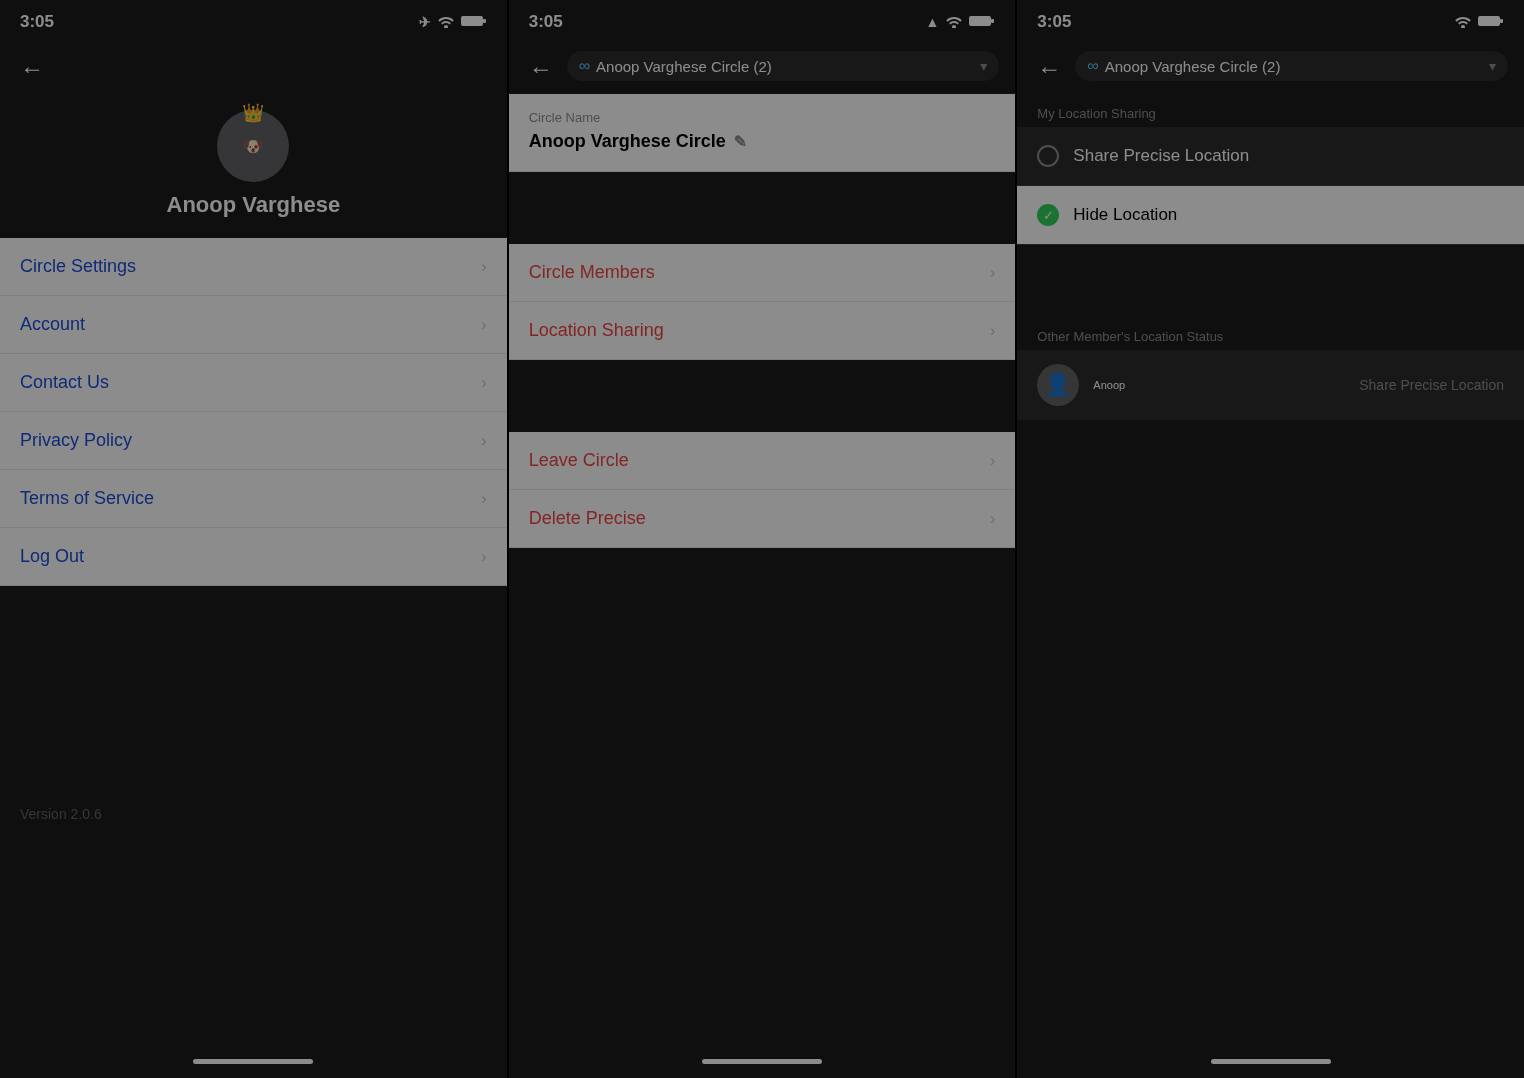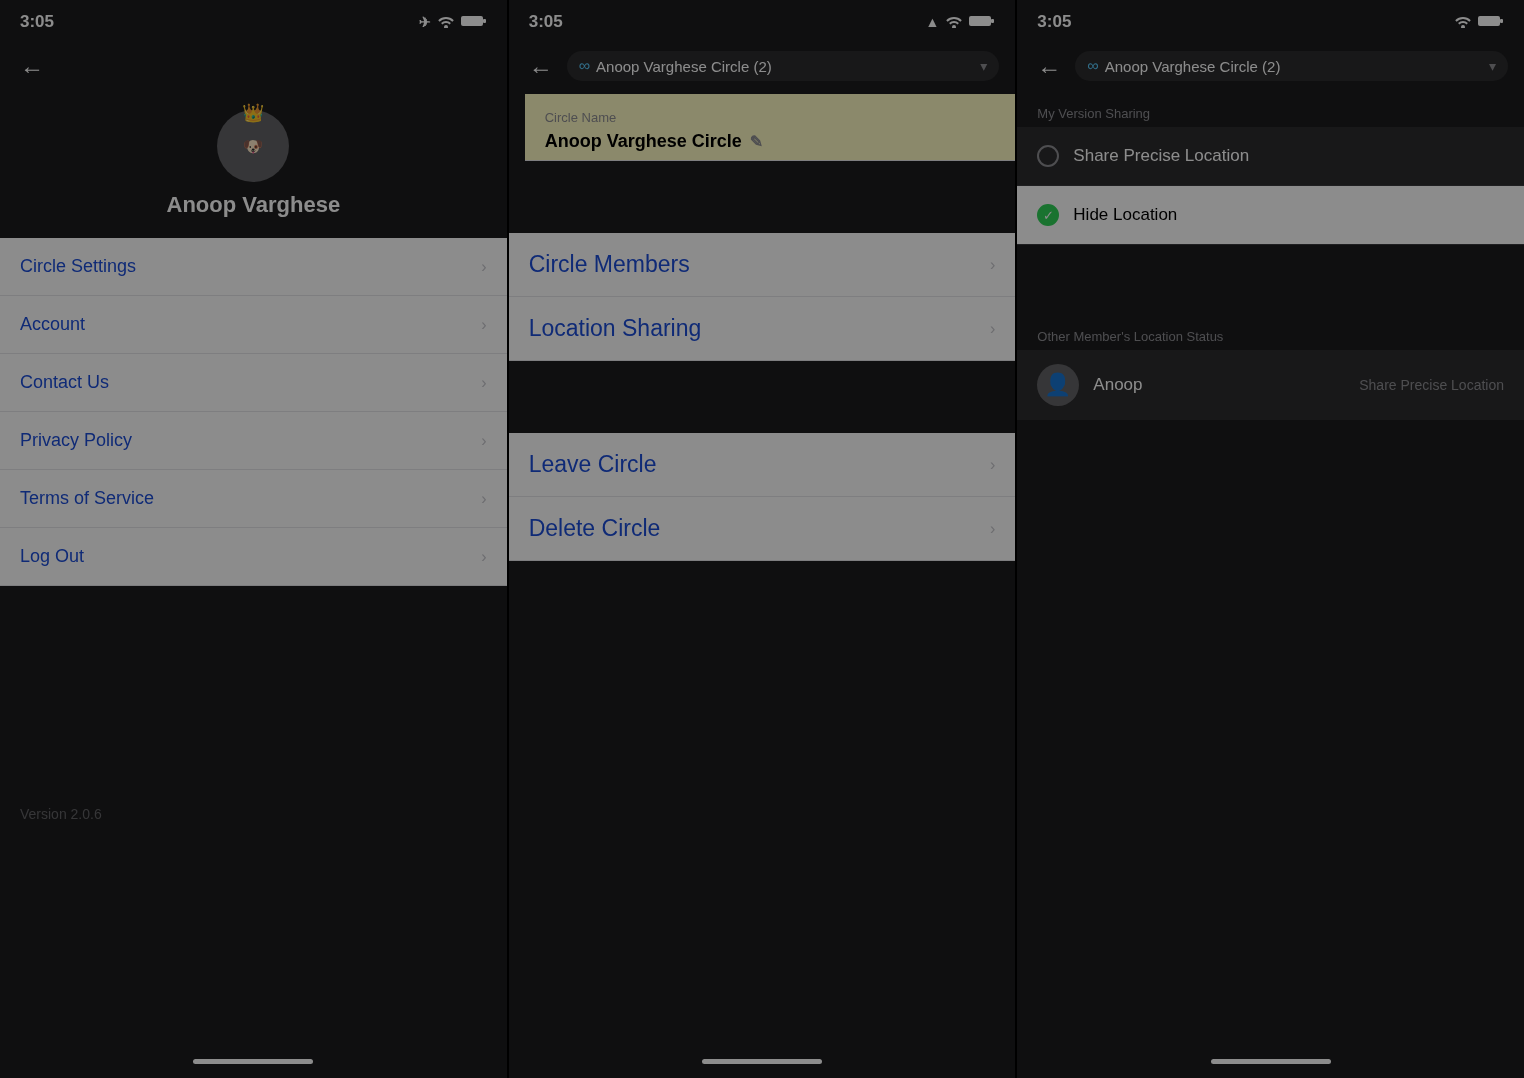--- a/index.html
+++ b/index.html
@@ -204,24 +204,23 @@
       flex: 1;
       overflow-y: auto;
     }
 
     .section-gap {
       height: 36px;
       background: #1c1c1e;
     }
 
     .field-group {
-      background: #fef9c3;
-      padding: 16px 20px 8px;
+      background: #ffffff;
+      padding: 16px 20px 19px;
       border-bottom: 1px solid #e5e5ea;
-      margin-left: 16px;
     }
 
     .field-label {
       font-size: 13px;
       color: #8e8e93;
       margin-bottom: 6px;
       font-weight: 400;
     }
 
     .field-value {
@@ -248,23 +247,23 @@
       display: flex;
       align-items: center;
       justify-content: space-between;
       padding: 18px 20px;
       background: #fff;
       border-bottom: 1px solid #e5e5ea;
       cursor: pointer;
     }
 
     .list-item-text {
-      font-size: 23px;
+      font-size: 18px;
       font-weight: 500;
-      color: #1d4ed8;
+      color: #ef4444;
     }
 
     .list-chevron {
       color: #c7c7cc;
       font-size: 16px;
     }
 
     
     .section-title {
       font-size: 13px;
@@ -328,21 +327,21 @@
       height: 42px;
       border-radius: 50%;
       background: #636366;
       display: flex;
       align-items: center;
       justify-content: center;
       font-size: 22px;
     }
 
     .member-name {
-      font-size: 17px;
+      font-size: 11px;
       font-weight: 500;
       color: #fff;
       flex: 1;
     }
 
     .member-status {
       font-size: 14px;
       color: #8e8e93;
     }
 
@@ -487,21 +486,21 @@
     </div>
 
     <div class="section-gap"></div>
     <div class="section-gap"></div>
 
     <div class="list-item-row">
       <span class="list-item-text">Leave Circle</span>
       <span class="list-chevron">›</span>
     </div>
     <div class="list-item-row">
-      <span class="list-item-text">Delete Circle</span>
+      <span class="list-item-text">Delete Precise</span>
       <span class="list-chevron">›</span>
     </div>
 
     <div style="flex:1; background:#1c1c1e; min-height:300px;"></div>
   </div>
 
   <div class="home-indicator">
     <div class="home-bar"></div>
   </div>
 
@@ -531,21 +530,21 @@
     <span class="back-button">←</span>
     <div class="nav-title-pill">
       <span class="infinity-icon">∞</span>
       <span class="nav-title-pill-text">Anoop Varghese Circle (2)</span>
       <span class="nav-chevron">▾</span>
     </div>
   </div>
 
   <div class="section-content">
 
-    <div class="section-title">My Version Sharing</div>
+    <div class="section-title">My Location Sharing</div>
 
     <div class="location-option">
       <div class="radio-circle"></div>
       <span class="location-option-text">Share Precise Location</span>
     </div>
 
     <div class="location-option active">
       <div class="radio-circle checked">
         <span>✓</span>
       </div>

